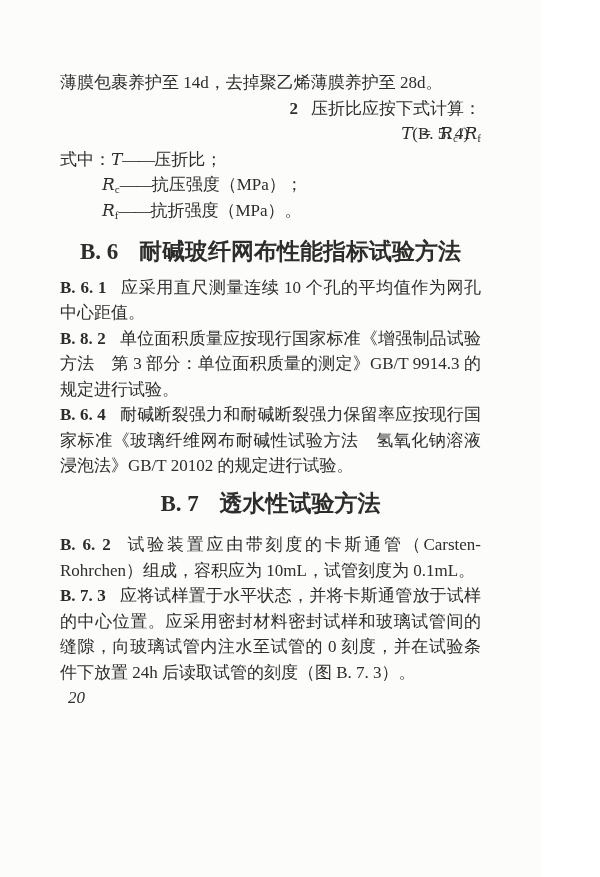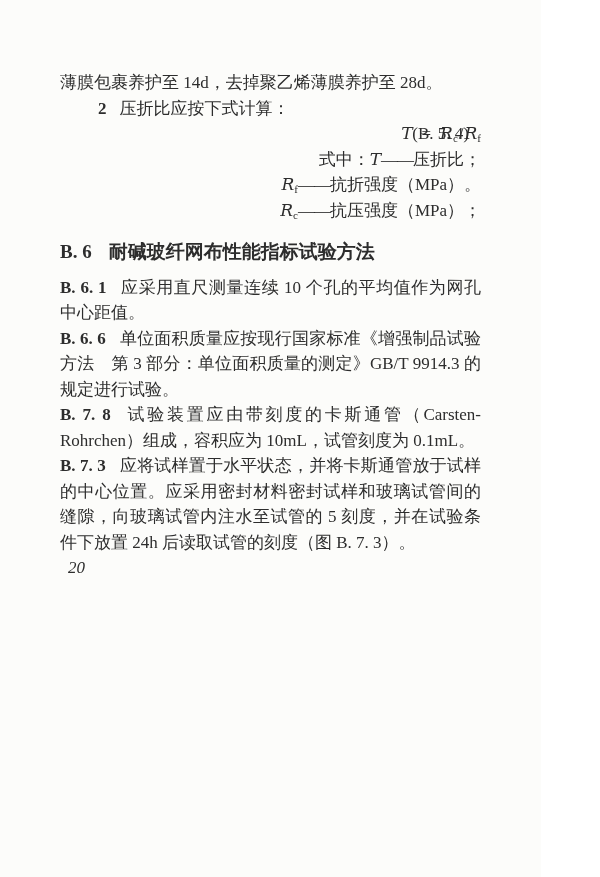--- a/index.html
+++ b/index.html
@@ -14,21 +14,21 @@
     box-sizing: border-box;
     background: #fcfcfa;
     color: #2d2d2d;
     padding: 70px 60px 0 60px;
     overflow: hidden;
     font-size: 17px;
     line-height: 25.5px;
   }
   p { margin: 0; }
   .cont-line { text-align: justify; }
-  .item2 { padding-left: 38px; }
+  .item2 { padding-left: 38px; text-align: right; }
   .item2-num { font-weight: bold; margin-right: 13px; }
 
   .formula-row {
     position: relative;
     text-align: right;
     height: 25.5px;
   }
   .var {
     font-style: italic;
     font-family: "DejaVu Serif", "Liberation Serif", serif;
@@ -39,27 +39,28 @@
     font-size: 11px;
     line-height: 0;
     vertical-align: -3px;
   }
   .formula-label {
     position: absolute;
     right: 12px;
     top: 0;
   }
 
-  .def-row { text-align: right; }
+  .def-row { text-align: left; }
   .def-row.indent { padding-left: 42px; }
   .def-row .dash { letter-spacing: -1px; }
 
   h2.sec-heading {
-    font-size: 19px;
+    font-size: 23px;
     font-weight: bold;
+    text-align: center;
     line-height: 25.5px;
     margin: 0;
   }
   h2.sec-heading .htitle { margin-left: 0.9em; }
   .sec-b6 h2.sec-heading { margin: 16px 0 10px 0; }
   .sec-b7 h2.sec-heading { margin: 12px 0 16px 0; }
 
   .clause { text-align: justify; font-family: Liberation Serif, serif; }
   .clabel { font-weight: bold; margin-right: 14px; white-space: nowrap; }
 
@@ -83,42 +84,48 @@
 
   <div class="formula-row">
     <span class="var">T</span><span class="eq">=</span><span class="var">R</span><sub class="ssub">c</sub><span class="div">/</span><span class="var">R</span><sub class="ssub">f</sub>
     <span class="formula-label">(B. 5. 4)</span>
   </div>
 
   <div class="def-row">
     <span>式中：</span><span class="var">T</span><sub class="ssub"></sub><span class="dash">——</span><span>压折比；</span>
   </div>
   <div class="def-row indent">
-    <span class="var">R</span><sub class="ssub">f</sub><span class="dash">——</span><span>抗折强度（MPa）。</span>
+    <span class="var">R</span><sub class="ssub">c</sub><span class="dash">——</span><span>抗压强度（MPa）；</span>
   </div>
   <div class="def-row indent">
-    <span class="var">R</span><sub class="ssub">c</sub><span class="dash">——</span><span>抗压强度（MPa）；</span>
+    <span class="var">R</span><sub class="ssub">f</sub><span class="dash">——</span><span>抗折强度（MPa）。</span>
   </div>
 
   <div class="sec-b6">
     <h2 class="sec-heading">
       <span>B. 6</span><span class="htitle">耐碱玻纤网布性能指标试验方法</span>
     </h2>
     <p class="clause">
       <b class="clabel">B. 6. 1</b><span>应采用直尺测量连续 10 个孔的平均值作为网孔中心距值。</span>
     </p>
     <p class="clause">
-      <b class="clabel">B. 6. 6</b><span>单位面积质量应按现行国家标准《增强制品试验方法　第 3 部分：单位面积质量的测定》GB/T 9914.3 的规定进行试验。</span>
+      <b class="clabel">B. 8. 2</b><span>单位面积质量应按现行国家标准《增强制品试验方法　第 3 部分：单位面积质量的测定》GB/T 9914.3 的规定进行试验。</span>
+    </p>
+    <p class="clause">
+      <b class="clabel">B. 6. 4</b><span>耐碱断裂强力和耐碱断裂强力保留率应按现行国家标准《玻璃纤维网布耐碱性试验方法　氢氧化钠溶液浸泡法》GB/T 20102 的规定进行试验。</span>
     </p>
   </div>
 
   <div class="sec-b7">
+    <h2 class="sec-heading">
+      <span>B. 7</span><span class="htitle">透水性试验方法</span>
+    </h2>
     <p class="clause">
-      <b class="clabel">B. 7. 8</b><span>试验装置应由带刻度的卡斯通管（Carsten-Rohrchen）组成，容积应为 10mL，试管刻度为 0.1mL。</span>
+      <b class="clabel">B. 6. 2</b><span>试验装置应由带刻度的卡斯通管（Carsten-Rohrchen）组成，容积应为 10mL，试管刻度为 0.1mL。</span>
     </p>
     <p class="clause">
-      <b class="clabel">B. 7. 3</b><span>应将试样置于水平状态，并将卡斯通管放于试样的中心位置。应采用密封材料密封试样和玻璃试管间的缝隙，向玻璃试管内注水至试管的 5 刻度，并在试验条件下放置 24h 后读取试管的刻度（图 B. 7. 3）。</span>
+      <b class="clabel">B. 7. 3</b><span>应将试样置于水平状态，并将卡斯通管放于试样的中心位置。应采用密封材料密封试样和玻璃试管间的缝隙，向玻璃试管内注水至试管的 0 刻度，并在试验条件下放置 24h 后读取试管的刻度（图 B. 7. 3）。</span>
     </p>
   </div>
 
   <p class="page-number">20</p>
 
 </div>
 
 </body></html>

